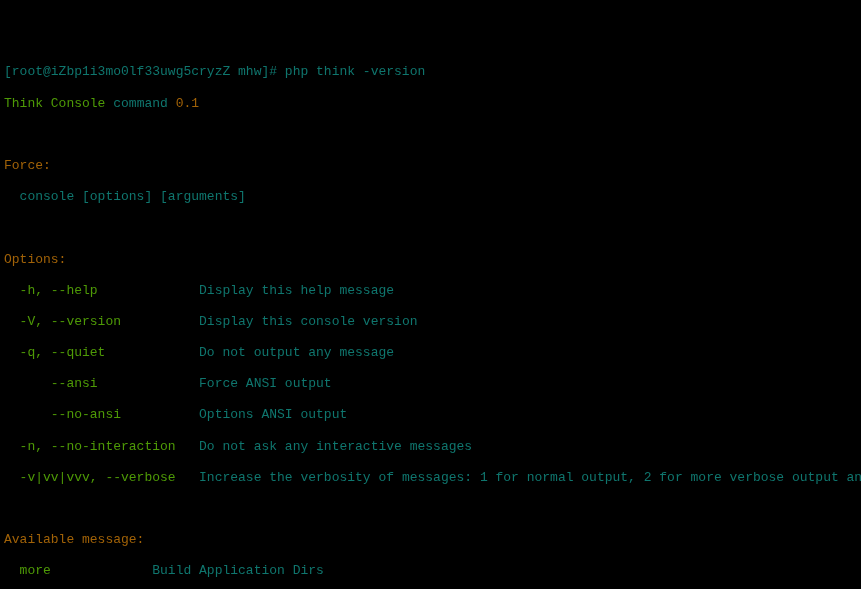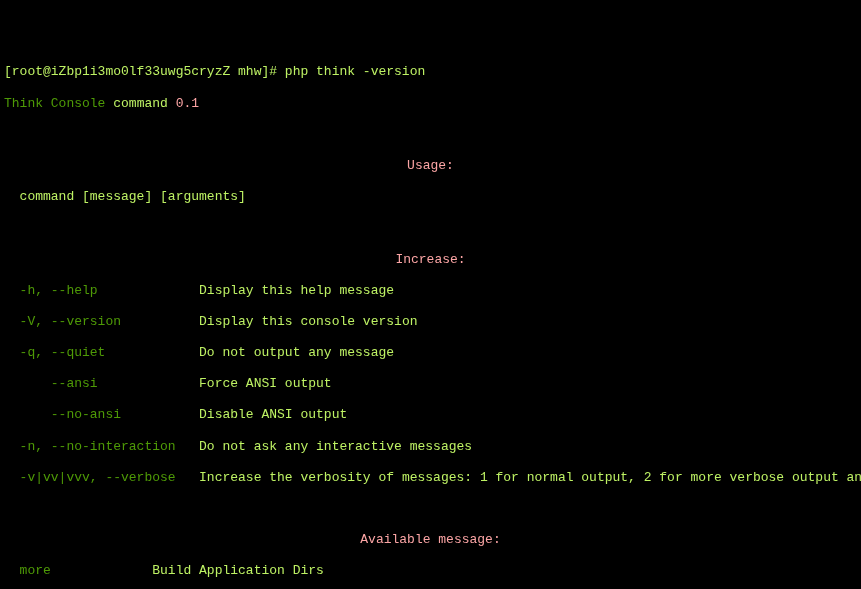--- a/index.html
+++ b/index.html
@@ -5,42 +5,42 @@
     body {
       background-color: #000;
       color: #fff;
       font-family: "Consolas", "Monaco", "Courier New", monospace;
       font-size: 13px;
       line-height: 1.2;
       margin: 0;
       padding: 2px 4px;
       white-space: pre;
     }
-    .orange { color: #fca5a5; text-align: center; }
+    .orange { color: #a16207; }
     .green { color: #4e9a06; }
-    .white { color: #bef264; }
+    .white { color: #0f766e; }
     .line { display: block; }
   </style>
 </head>
 <body>
 
 
 
 <span class="line"><span class="white">[root@iZbp1i3mo0lf33uwg5cryzZ mhw]# php think -version</span></span>
 <span class="line"><span class="green">Think Console</span><span class="white"> command </span><span class="orange">0.1</span></span>
 <span class="line"> </span>
-<span class="line orange">Usage:</span>
-<span class="line white">  command [message] [arguments]</span>
+<span class="line orange">Force:</span>
+<span class="line white">  console [options] [arguments]</span>
 <span class="line"> </span>
-<span class="line orange">Increase:</span>
+<span class="line orange">Options:</span>
 <span class="line"><span class="green">  -h, --help       </span><span class="white">      Display this help message</span></span>
 <span class="line"><span class="green">  -V, --version    </span><span class="white">      Display this console version</span></span>
 <span class="line"><span class="green">  -q, --quiet      </span><span class="white">      Do not output any message</span></span>
 <span class="line"><span class="green">      --ansi       </span><span class="white">      Force ANSI output</span></span>
-<span class="line"><span class="green">      --no-ansi    </span><span class="white">      Disable ANSI output</span></span>
+<span class="line"><span class="green">      --no-ansi    </span><span class="white">      Options ANSI output</span></span>
 <span class="line"><span class="green">  -n, --no-interaction</span><span class="white">   Do not ask any interactive messages</span></span>
 <span class="line"><span class="green">  -v|vv|vvv, --verbose</span><span class="white">   Increase the verbosity of messages: 1 for normal output, 2 for more verbose output and 3 for debug</span></span>
 <span class="line"> </span>
 <span class="line orange">Available message:</span>
 <span class="line"><span class="green">  more          </span><span class="white">   Build Application Dirs</span></span>
 
 
 
 
 

